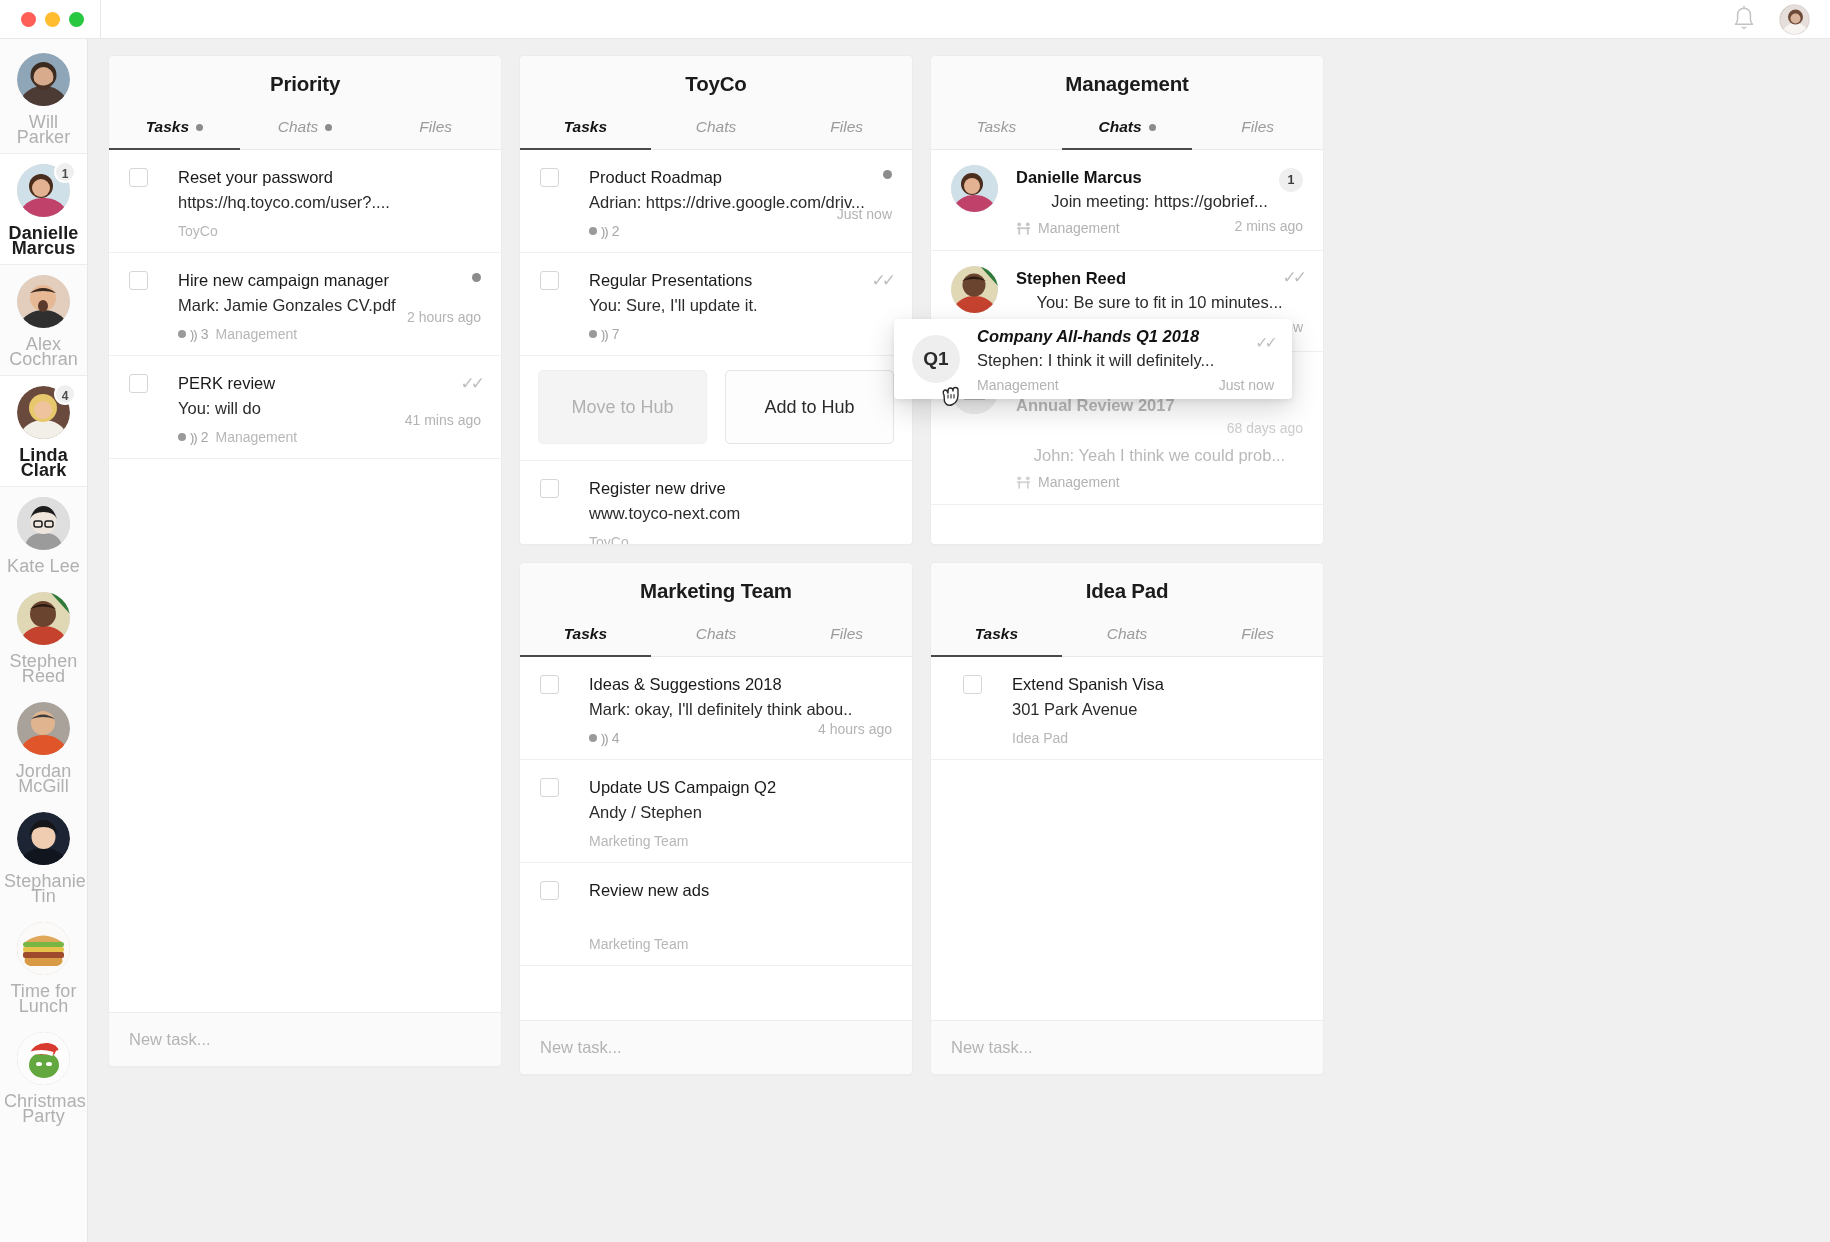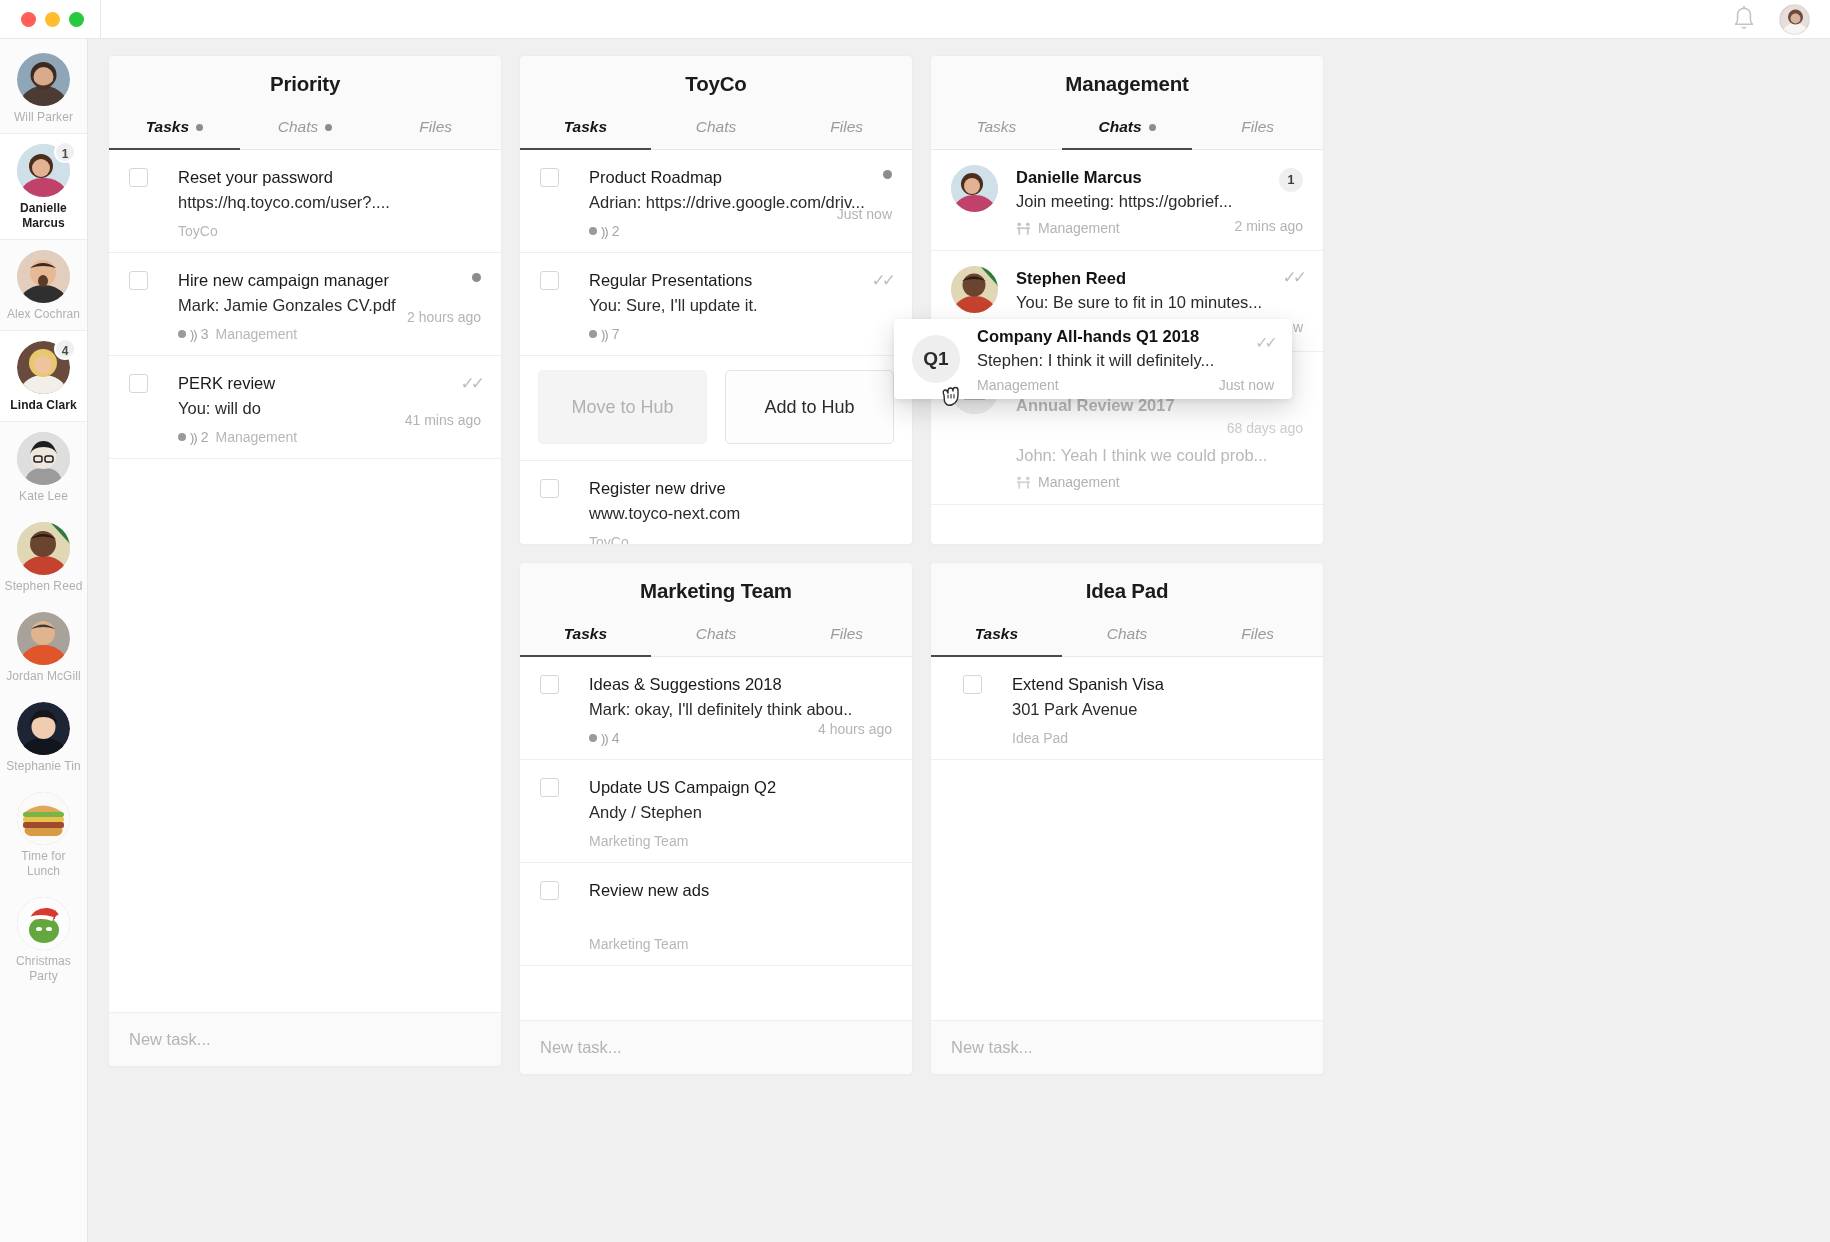--- a/index.html
+++ b/index.html
@@ -50,21 +50,21 @@
   }
   .badge {
     position: absolute; top: -3px; right: -6px;
     min-width: 22px; height: 22px; border-radius: 50%;
     background: #efefef; color: #4a4a4a;
     font-size: 12px; font-weight: bold; line-height: 22px; text-align: center;
     border: 2px solid #fbfbfb;
   }
   .contact.active .badge { border-color: #ffffff; }
   .cname {
-    font-size: 12px; line-height: 15px;
+    margin-top: 5px; font-size: 18px; line-height: 15px;
     color: #b0b0b0; letter-spacing: .1px;
   }
   .contact.active .cname { color: #1c1c1c; font-weight: bold; }
 
   
   .board {
     flex: 1; padding: 16px 18px 0 20px; position: relative;
     display: flex; gap: 17px; align-items: flex-start;
   }
   .col { width: 394px; display: flex; flex-direction: column; gap: 17px; }
@@ -121,21 +121,21 @@
   .r-time.t1 { top: 56px; }
   .unread-dot { top: 20px; width: 9px; height: 9px; border-radius: 50%; background: #8c8c8c; }
   .ticks { top: 17px; font-size: 17px; color: #bdbdbd; letter-spacing: -4px; }
 
   
   .crow { display: flex; padding: 15px 20px 14px; border-bottom: 1px solid #efefef; position: relative; background:#fff; }
   .crow .cav { width: 47px; height: 47px; border-radius: 50%; flex: 0 0 47px; overflow: hidden; background:#ddd; }
   .crow .cc { flex: 1; padding-left: 18px; min-width: 0; }
   .c-name { font-size: 16.5px; font-weight: bold; color: #131313; line-height: 24px; }
   .c-msg  { font-size: 16.5px; color: #2b2b2b; line-height: 25px;
-            white-space: nowrap; overflow: hidden; text-overflow: ellipsis; }
+            white-space: nowrap; overflow: hidden; text-overflow: ellipsis; text-align: center; }
   .c-meta { margin-top: 6px; font-size: 14px; color: #b3b3b3; display: flex; align-items: center; gap: 7px; }
   .grp-ico { display:inline-block; width:15px; height:13px; position:relative; }
   .crow.muted .c-name, .crow.muted .c-msg { color: #b9b9b9; margin-top: 26px; }
   .crow.muted .c-name { font-weight: bold; }
   .cbadge { position:absolute; right:20px; top:18px; min-width:24px; height:24px; border-radius:50%;
             background:#efefef; color:#3d3d3d; font-size:12.5px; font-weight:bold; line-height:24px; text-align:center; }
 
   .card-foot {
     background: #fafafa; border-top: 1px solid #eeeeee;
     padding: 17px 20px; font-size: 16.5px; color: #b4b4b4; cursor: text;
@@ -159,21 +159,21 @@
     background: #ffffff; border-radius: 4px;
     box-shadow: 0 10px 28px rgba(0,0,0,.16), 0 2px 6px rgba(0,0,0,.08);
     display: flex; align-items: center; padding: 0 18px; z-index: 50;
   }
   .drag-q {
     width: 48px; height: 48px; border-radius: 50%; background: #eeeeee;
     flex: 0 0 48px; display: flex; align-items: center; justify-content: center;
     font-size: 19px; font-weight: bold; color: #2b2b2b;
   }
   .drag-c { flex: 1; padding-left: 17px; min-width: 0; }
-  .drag-title { font-size: 16.5px; font-weight: bold; color: #121212; line-height: 23px; }
+  .drag-title { font-size: 16.5px; font-weight: bold; color: #121212; line-height: 23px; font-style: italic; }
   .drag-msg { font-size: 16.5px; color: #2b2b2b; line-height: 24px; white-space: nowrap; overflow:hidden; text-overflow:ellipsis;}
   .drag-meta { margin-top: 5px; display:flex; font-size: 14px; color: #b3b3b3; }
   .drag-meta .r { margin-left: auto; }
   .drag-tick { position: absolute; right: 18px; top: 14px; font-size: 16px; color: #c0c0c0; letter-spacing:-4px;}
   .cursor-hand { position: absolute; left: 852px; top: 345px; z-index: 60; width: 22px; height: 24px; }
 </style>
 </head>
 <body>
 
 <div class="app">

